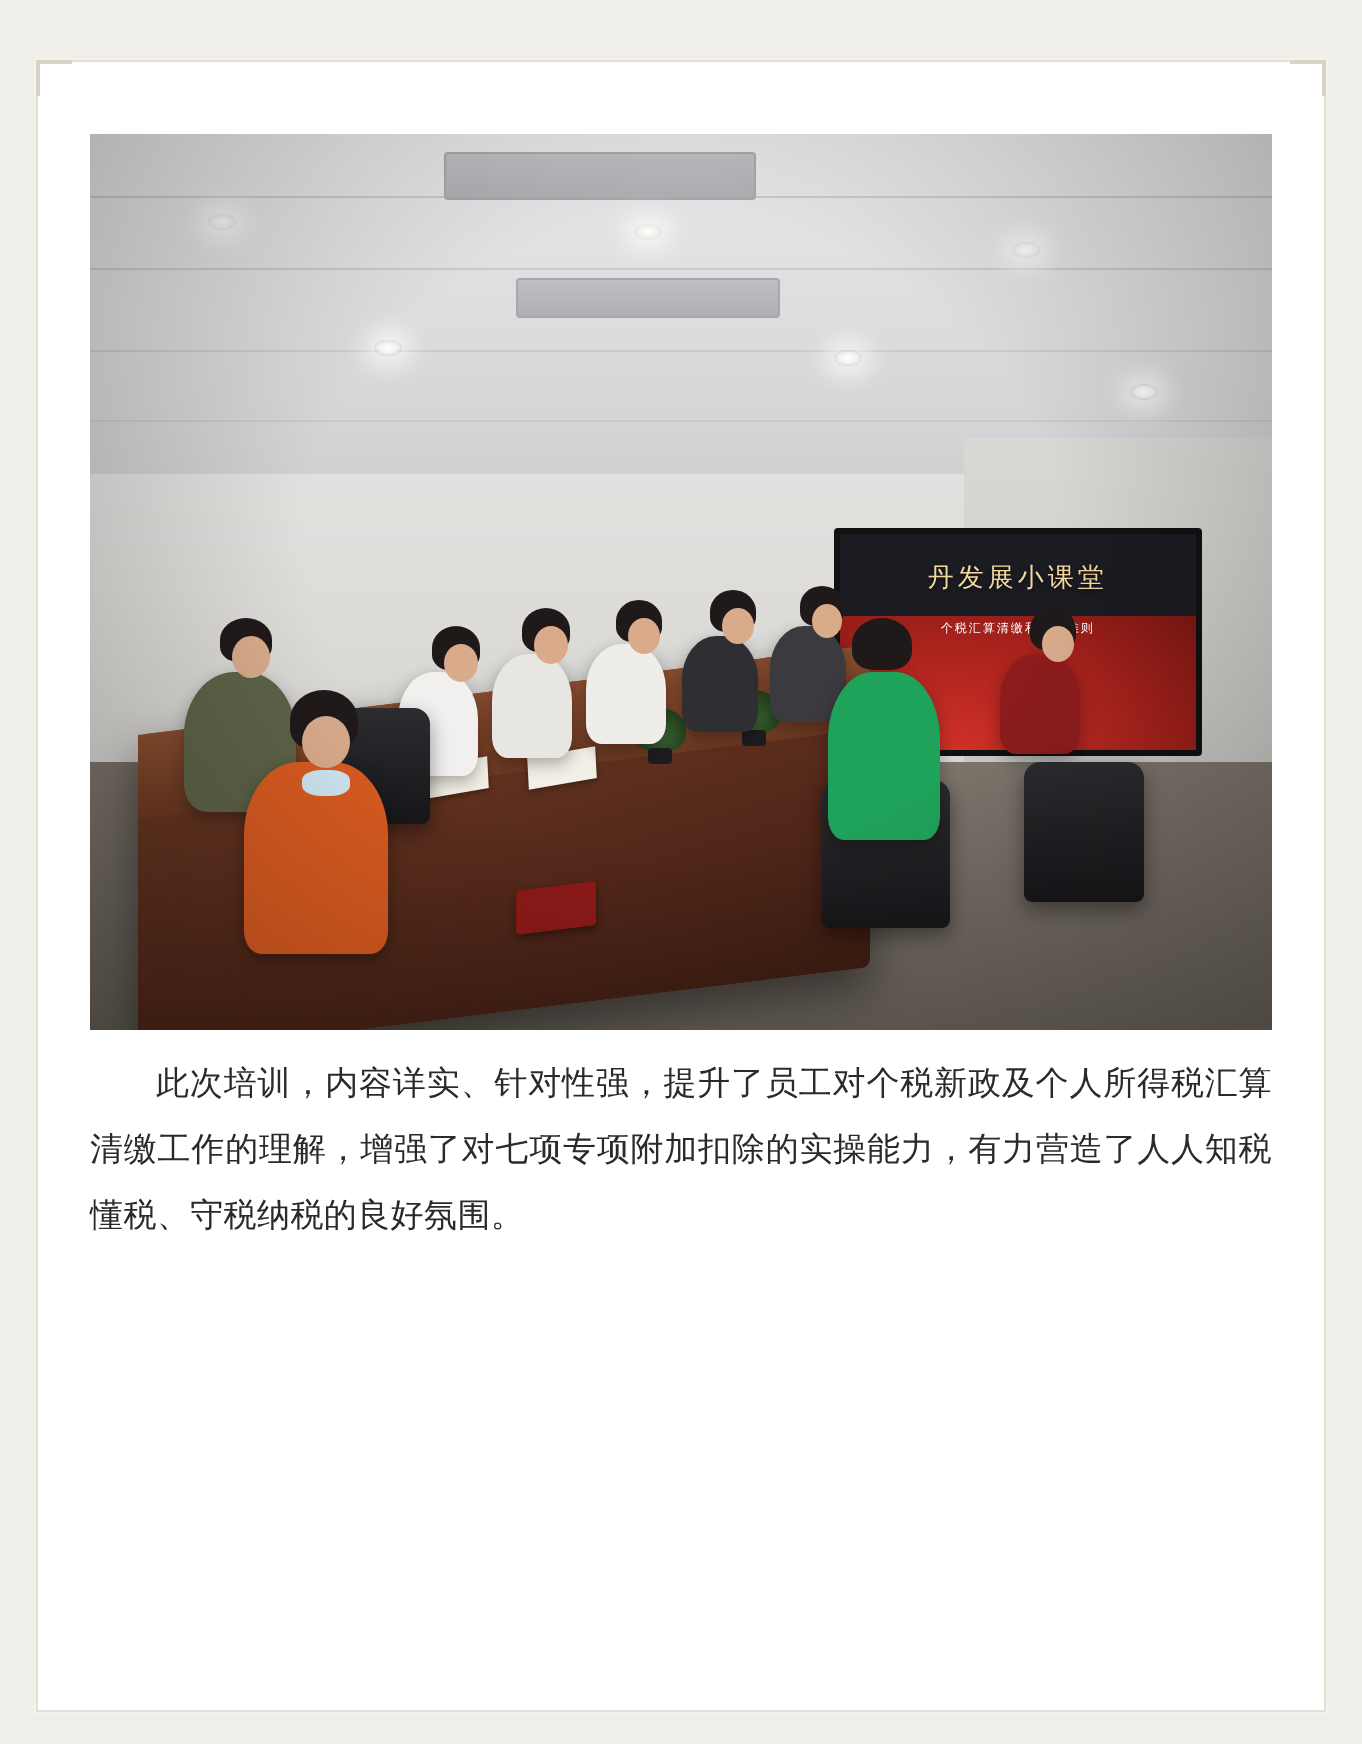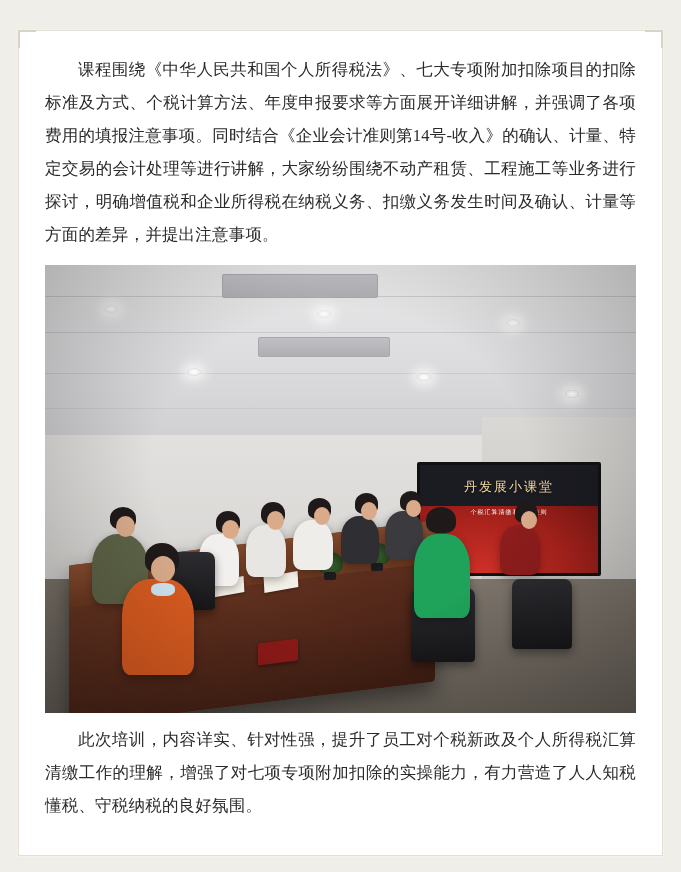--- a/index.html
+++ b/index.html
@@ -208,21 +208,20 @@
   }
 </style>
 </head>
 <body>
 
 <div class="page">
   <div class="article-frame">
     <span class="corner tl"></span>
     <span class="corner tr"></span>
 
-    <p class="para">课程围绕《中华人民共和国个人所得税法》、七大专项附加扣除项目的扣除标准及方式、个税计算方法、年度申报要求等方面展开详细讲解，并强调了各项费用的填报注意事项。同时结合《企业会计准则第14号-收入》的确认、计量、特定交易的会计处理等进行讲解，大家纷纷围绕不动产租赁、工程施工等业务进行探讨，明确增值税和企业所得税在纳税义务、扣缴义务发生时间及确认、计量等方面的差异，并提出注意事项。</p>
 
     <div class="photo-wrap">
       <div class="photo">
         <div class="ceiling"></div>
         <div class="ceiling-seam" style="top:7%;"></div>
         <div class="ceiling-seam" style="top:15%;"></div>
         <div class="ceiling-seam" style="top:24%;"></div>
         <div class="ceiling-seam" style="top:32%;"></div>
 
         <div class="vent" style="left:30%; top:2%; width:26%; height:5%;"></div>

